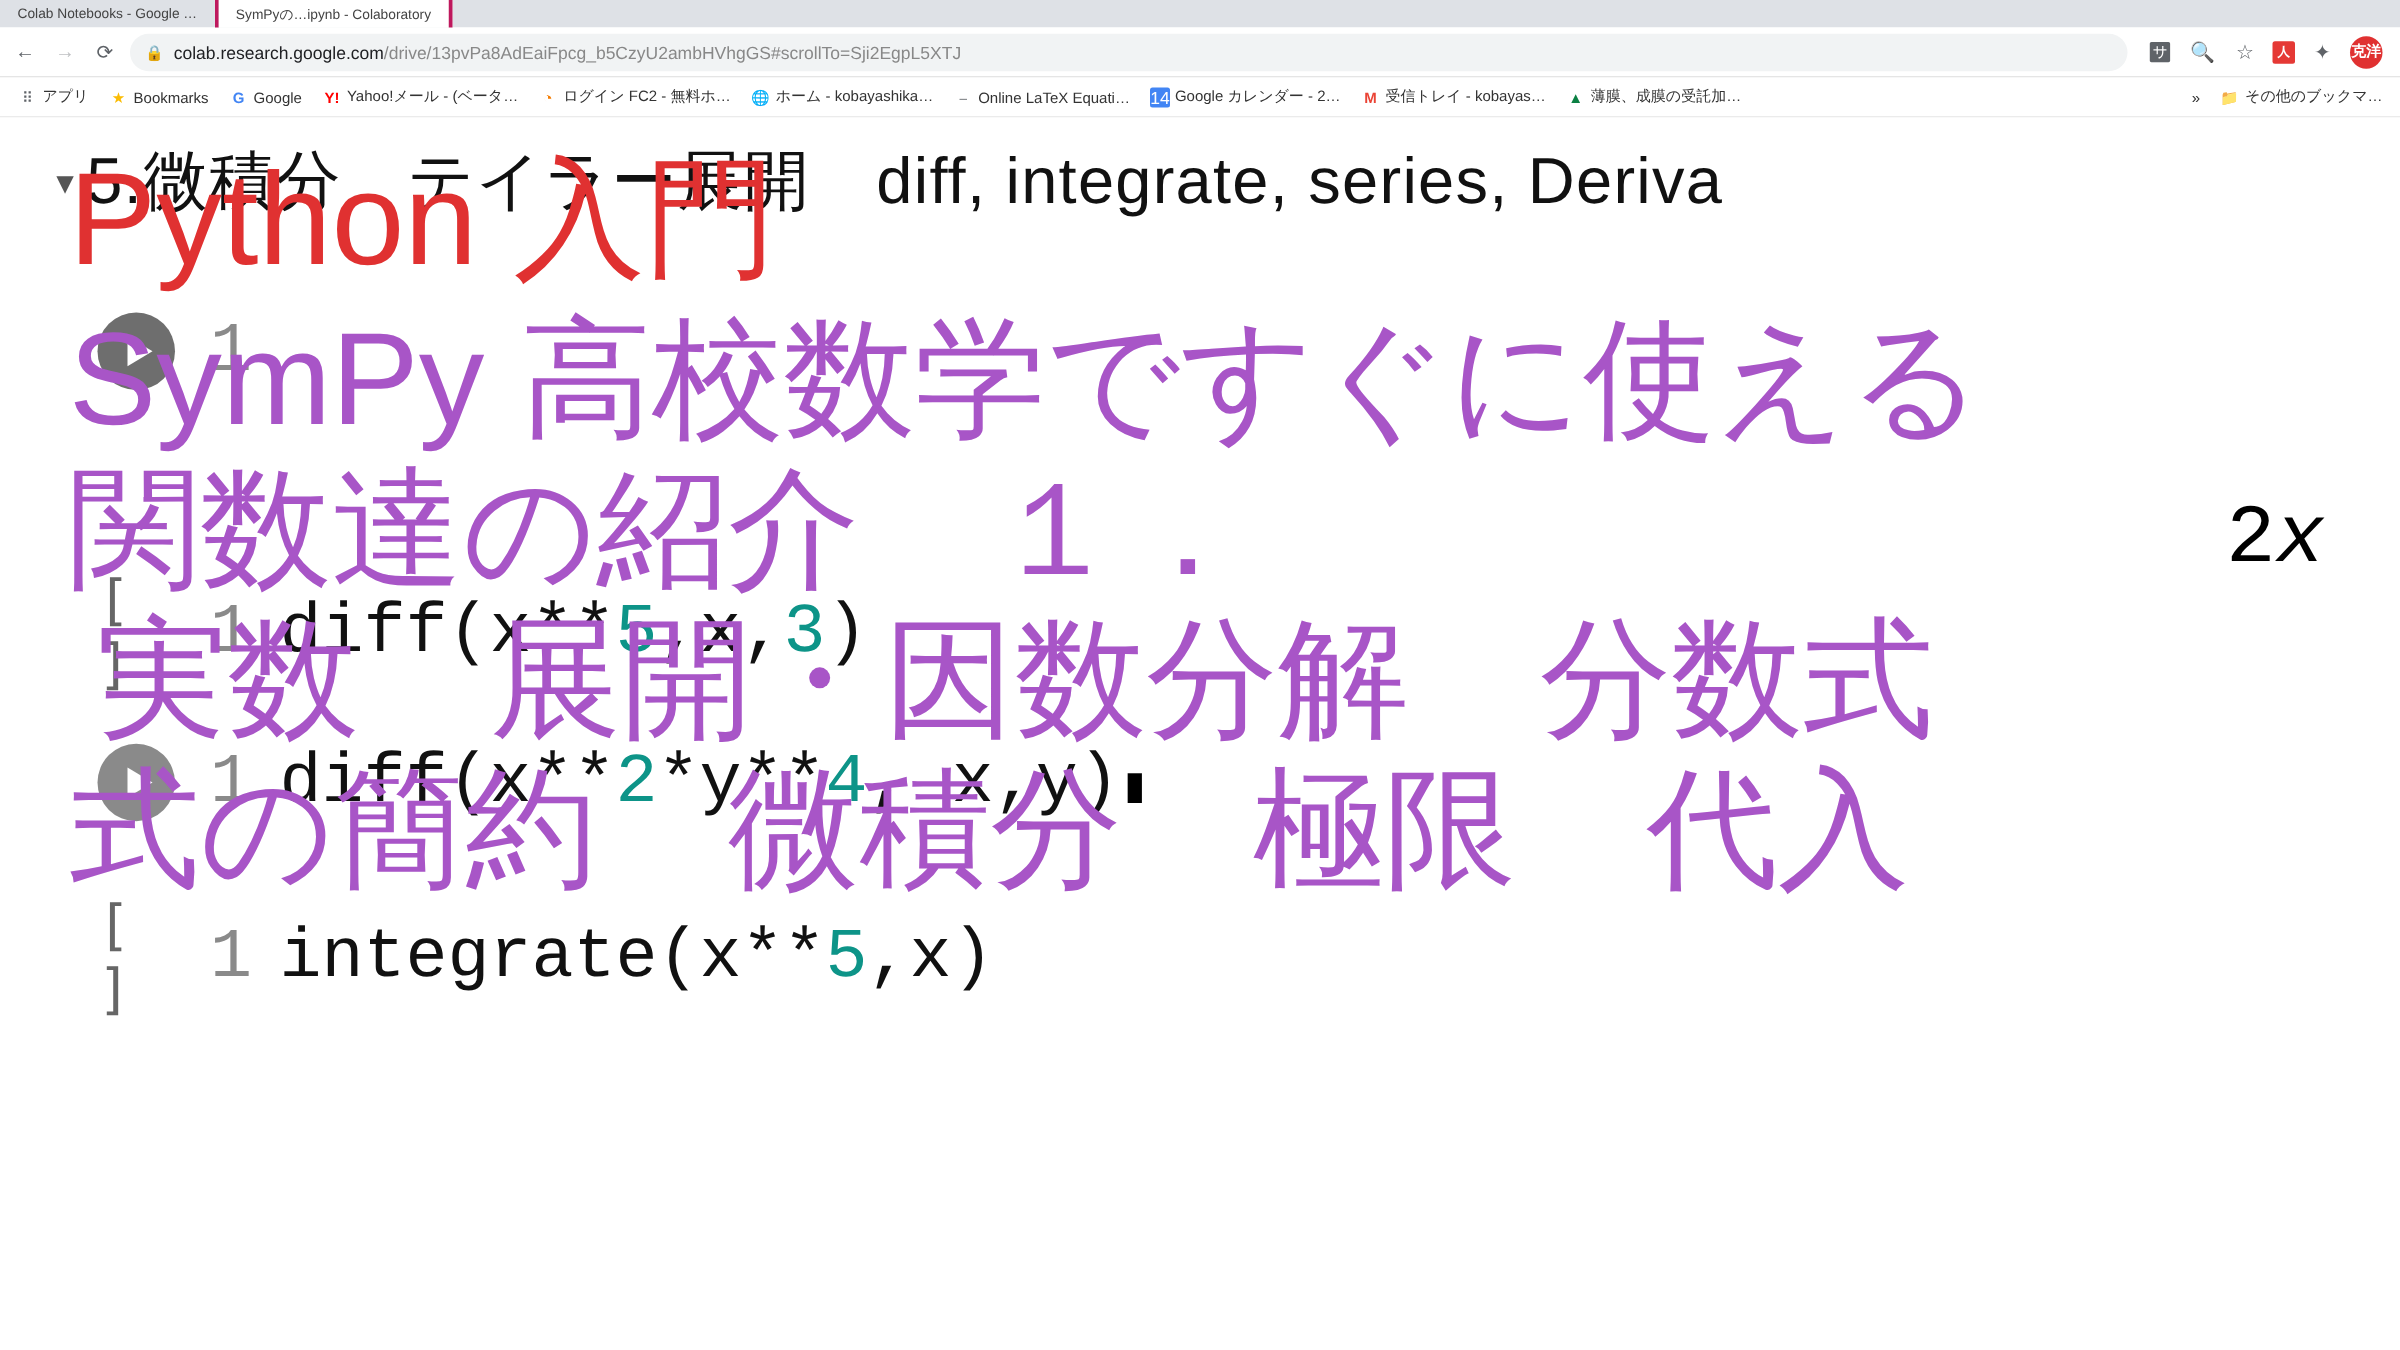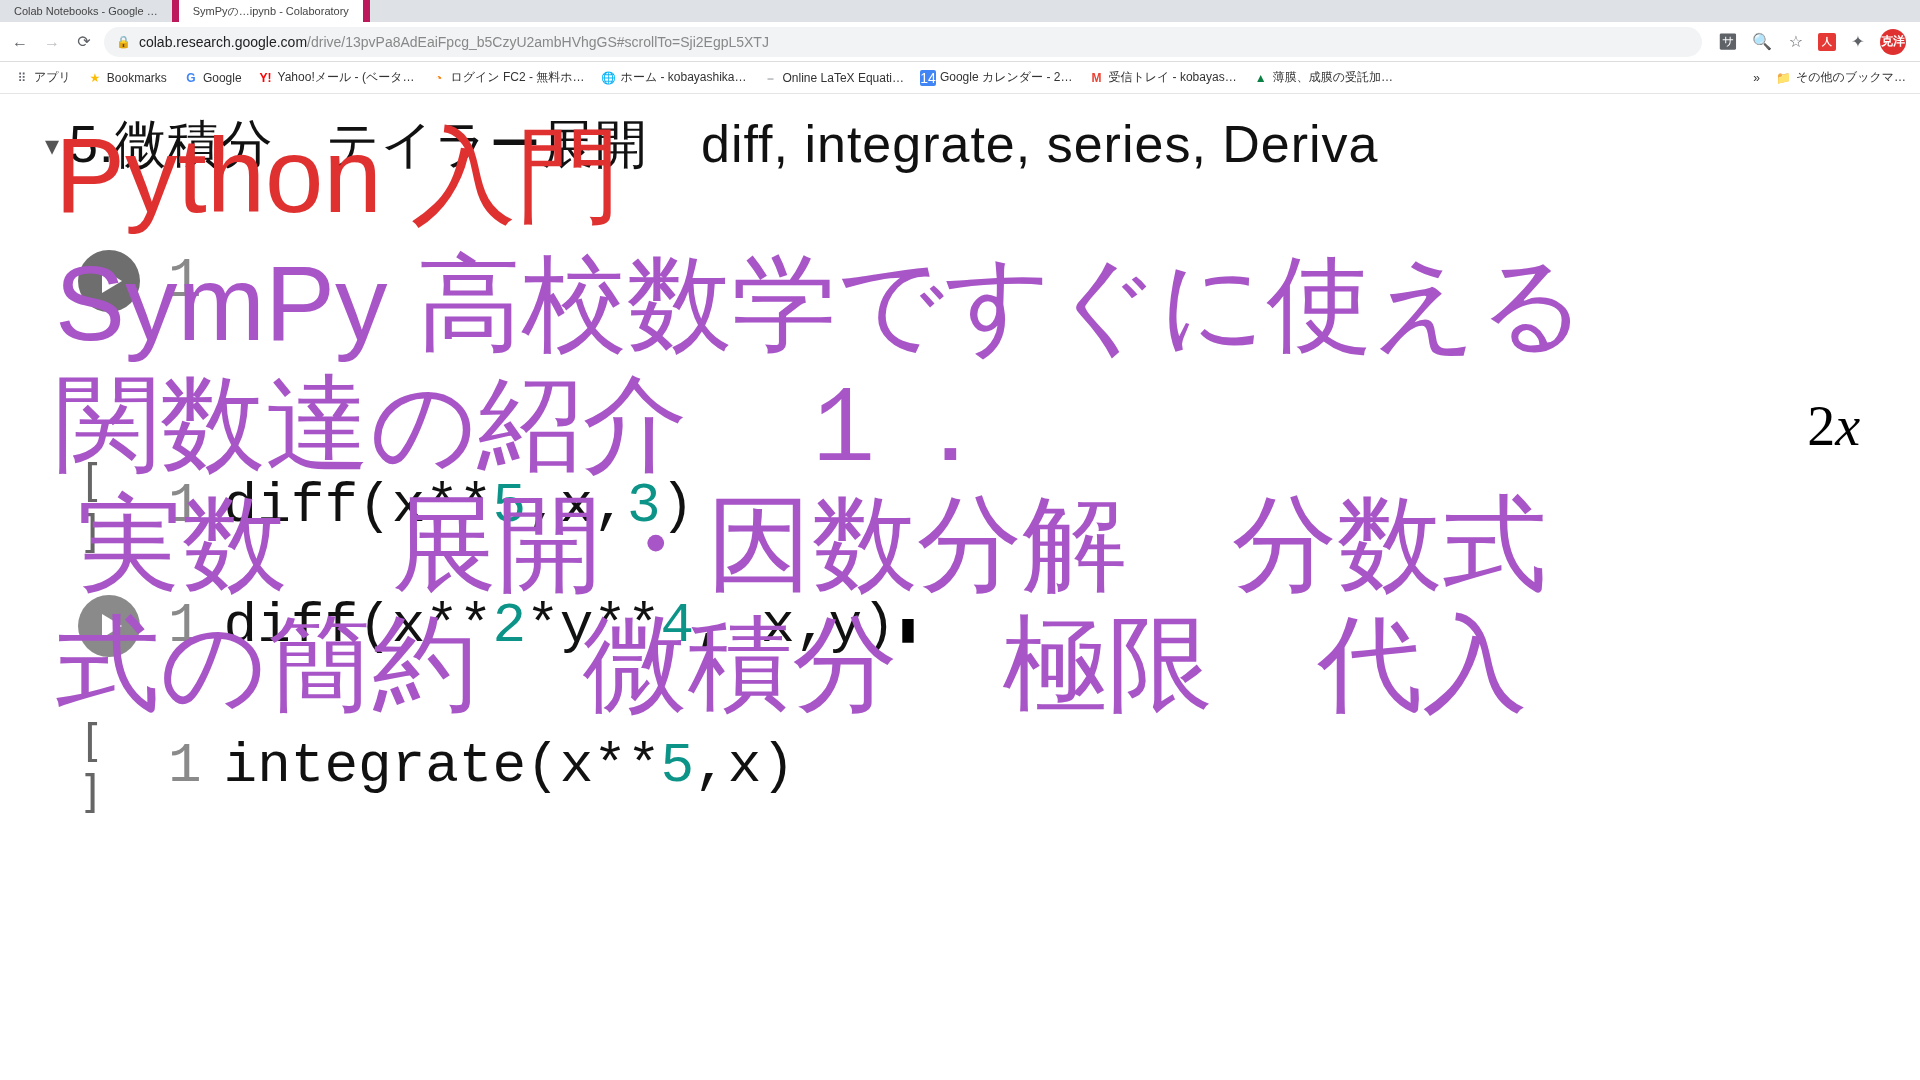--- a/index.html
+++ b/index.html
@@ -1,20 +1,20 @@
 <!DOCTYPE html>
 <html><head>
 <meta charset="utf-8">
 <style>
 * { margin: 0; padding: 0; box-sizing: border-box; }
 body { font-family: Arial, sans-serif; background: #fff; overflow: hidden; width: 1920px; height: 1080px; position: relative; }
 
 .browser-top { height: 22px; background: #dee1e6; display: flex; align-items: center; }
 .tab-bar { display: flex; height: 22px; }
-.tab { padding: 0 14px; font-size: 11px; color: #444; display: flex; align-items: center; border-right: 7px solid #be185d; }
+.tab { padding: 0 14px; font-size: 11px; color: #444; display: flex; align-items: center; border-right: 3px solid #be185d; }
 .tab.active { background: #fff; }
 
 .nav-bar { height: 40px; background: #fff; border-bottom: 1px solid #ddd; display: flex; align-items: center; padding: 0 8px; gap: 8px; }
 .nav-icon { width: 24px; height: 24px; display: flex; align-items: center; justify-content: center; color: #5f6368; cursor: pointer; font-size: 16px; }
 .url-bar { flex: 1; height: 30px; background: #f1f3f4; border-radius: 15px; display: flex; align-items: center; padding: 0 12px; font-size: 14px; color: #202124; }
 .lock { color: #5f6368; margin-right: 8px; font-size: 12px; }
 .url-main { color: #202124; }
 .url-rest { color: #888; }
 .nav-right-icons { display: flex; align-items: center; gap: 10px; padding: 0 6px; }
 .nav-right-icon { width: 24px; height: 24px; display: flex; align-items: center; justify-content: center; color: #5f6368; font-size: 16px; }
@@ -45,21 +45,21 @@
 
 .cell { position: absolute; left: 78px; right: 0; }
 .cell-row { display: flex; align-items: center; }
 .run-btn { width: 62px; height: 62px; border-radius: 50%; background: #6e6e6e; display: flex; align-items: center; justify-content: center; margin-right: 28px; }
 .run-triangle { width: 0; height: 0; border-left: 20px solid #fff; border-top: 12px solid transparent; border-bottom: 12px solid transparent; margin-left: 5px; }
 .empty-run { width: 62px; height: 62px; display: flex; align-items: center; justify-content: center; margin-right: 28px; font-family: monospace; font-size: 44px; color: #666; }
 .line-num { font-family: "Courier New", monospace; font-size: 56px; color: #8a8a8a; margin-right: 22px; }
 .code { font-family: "Courier New", monospace; font-size: 56px; color: #111; letter-spacing: 0px; }
 .code .num { color: #0d9488; }
 .output-row { display: flex; justify-content: flex-end; padding-right: 60px; margin-top: 30px; }
-.output-math { font-family: Liberation Serif, serif; font-size: 56px; }
+.output-math { font-family: Liberation Mono, monospace; font-size: 66px; }
 .output-math .mathvar { font-style: italic; }
 .cell-bg { position: absolute; background: #f7f7f7; left: 164px; height: 100%; width: 100%; z-index: -1; }
 .cell1-bg-top { position: absolute; left: 78px; width: 86px; background: #e8e8e8; height: 100%; z-index: -1; }
 
 .overlay-text { position: absolute; font-family: "MS PGothic", "Hiragino Sans", sans-serif; font-size: 105px; pointer-events: none; line-height: 1.15; white-space: nowrap; }
 .red { color: #e03131; }
 .purple { color: #a855c7; }
 
 .cursor-block { font-size: 40px; color: #000; }
 

